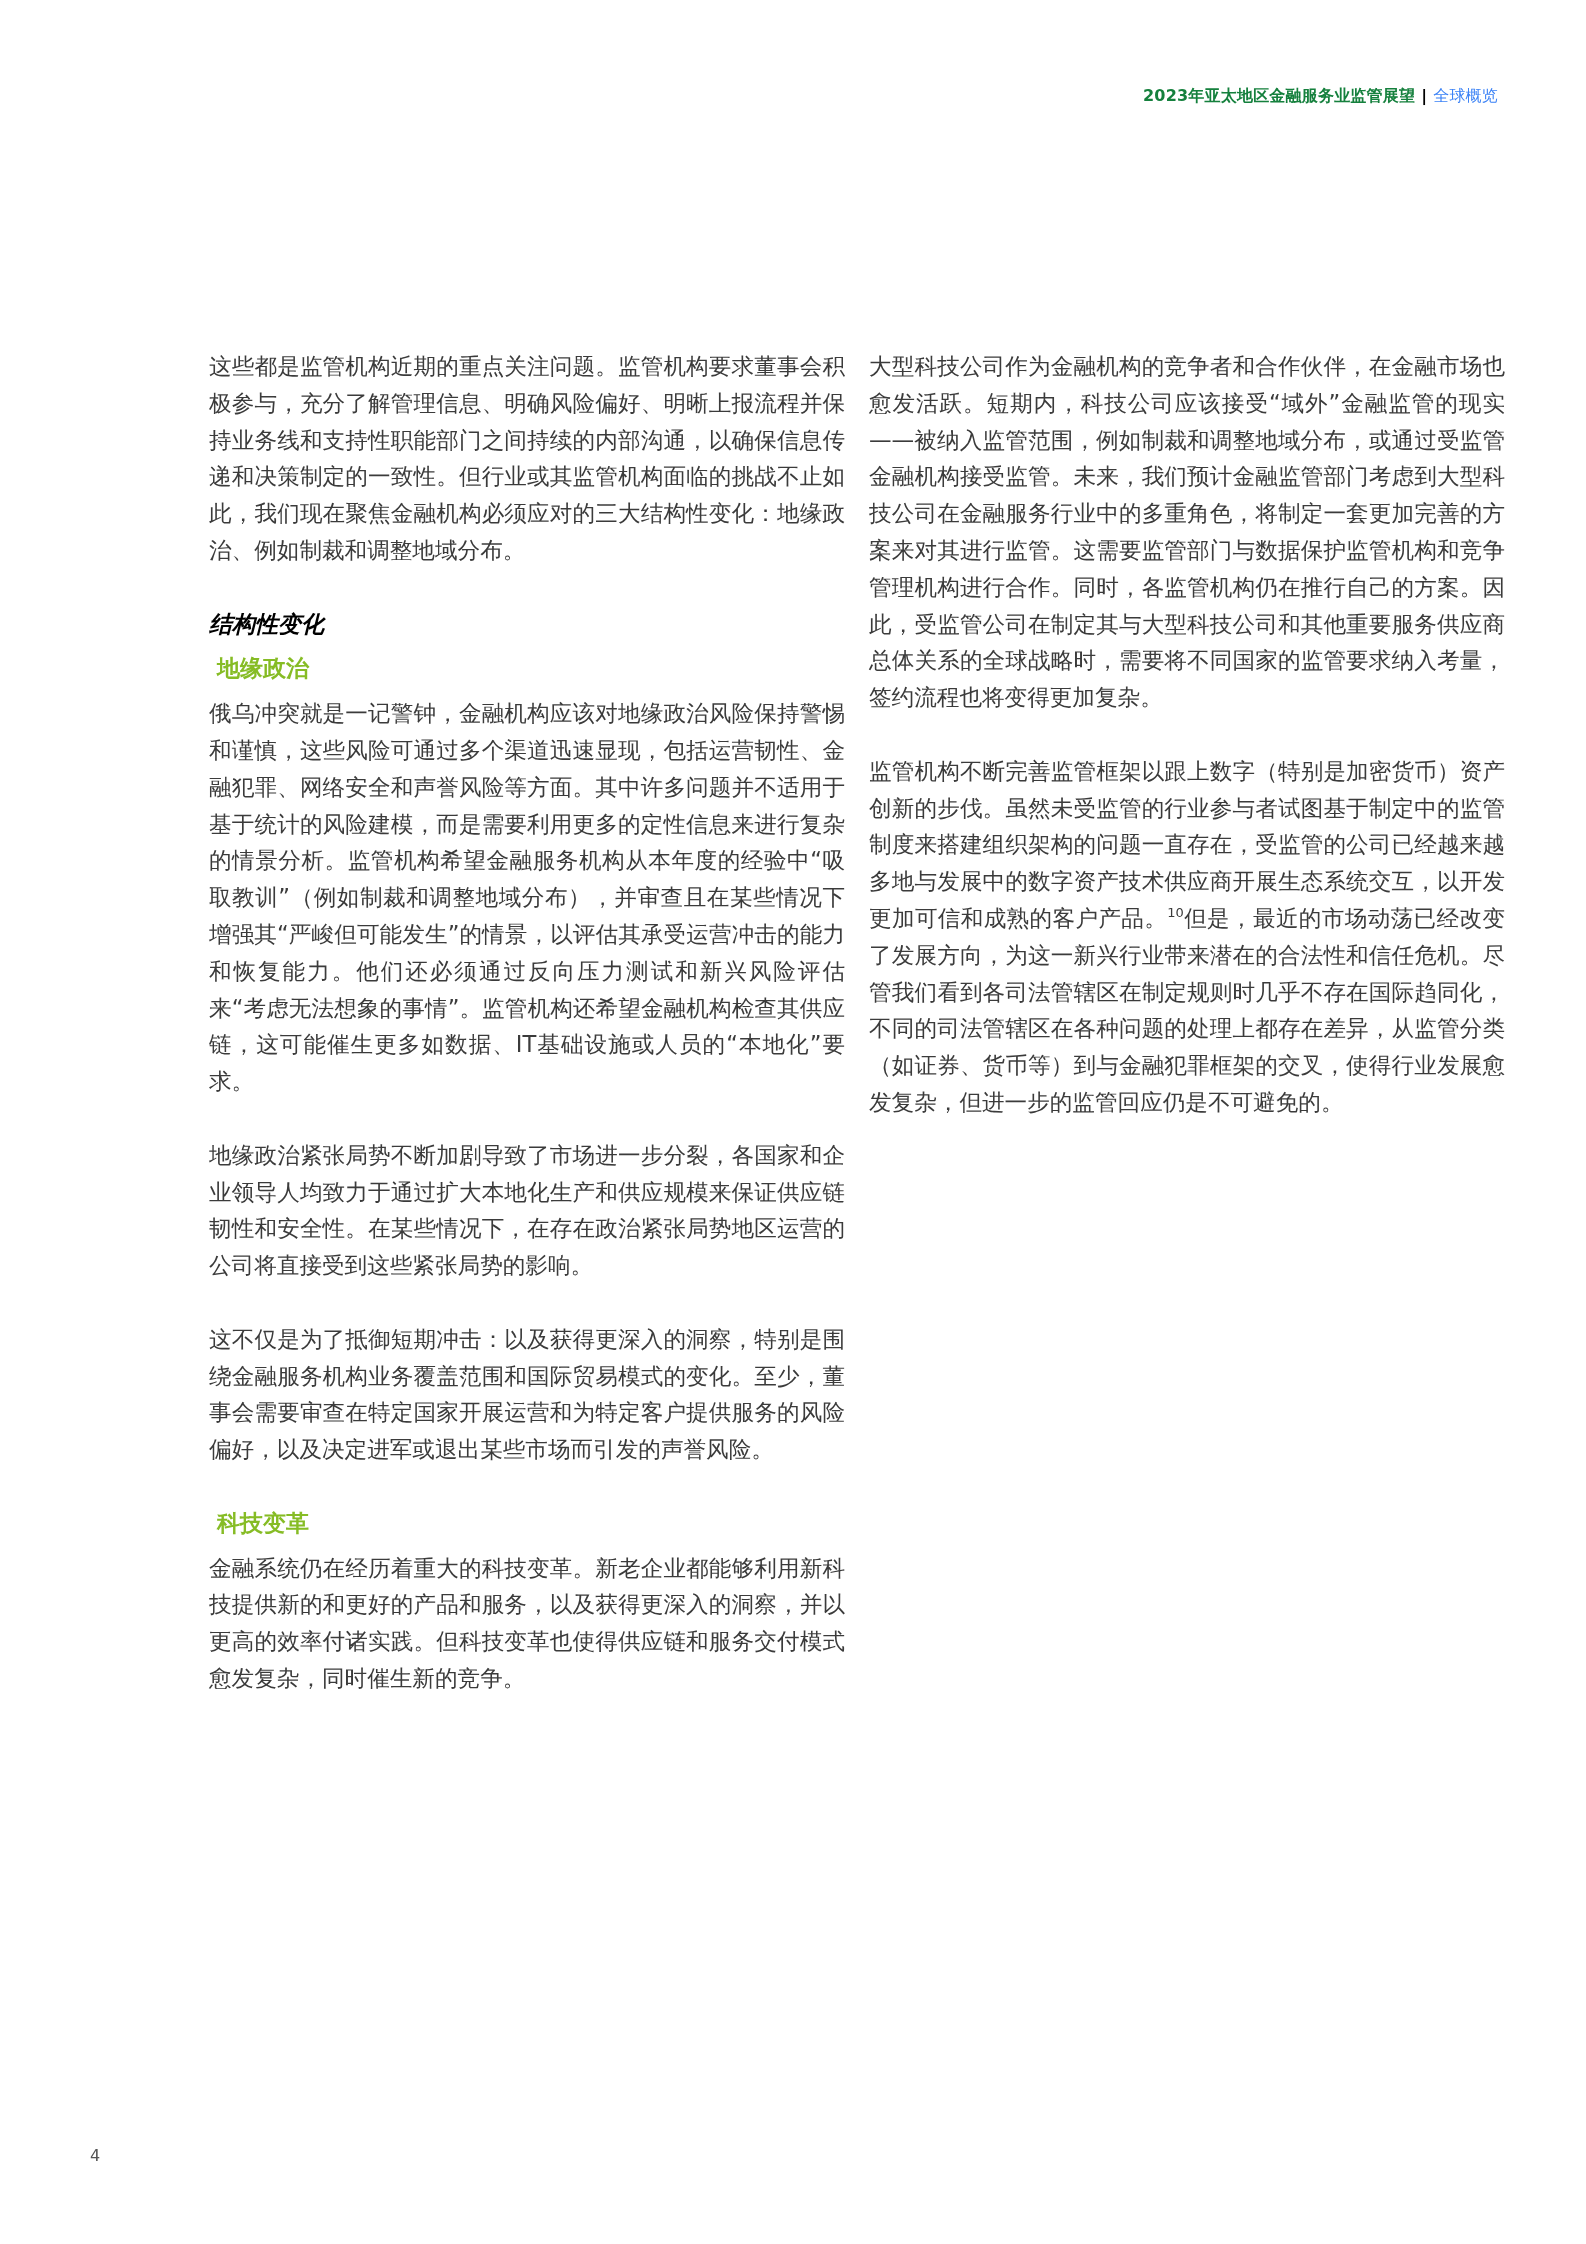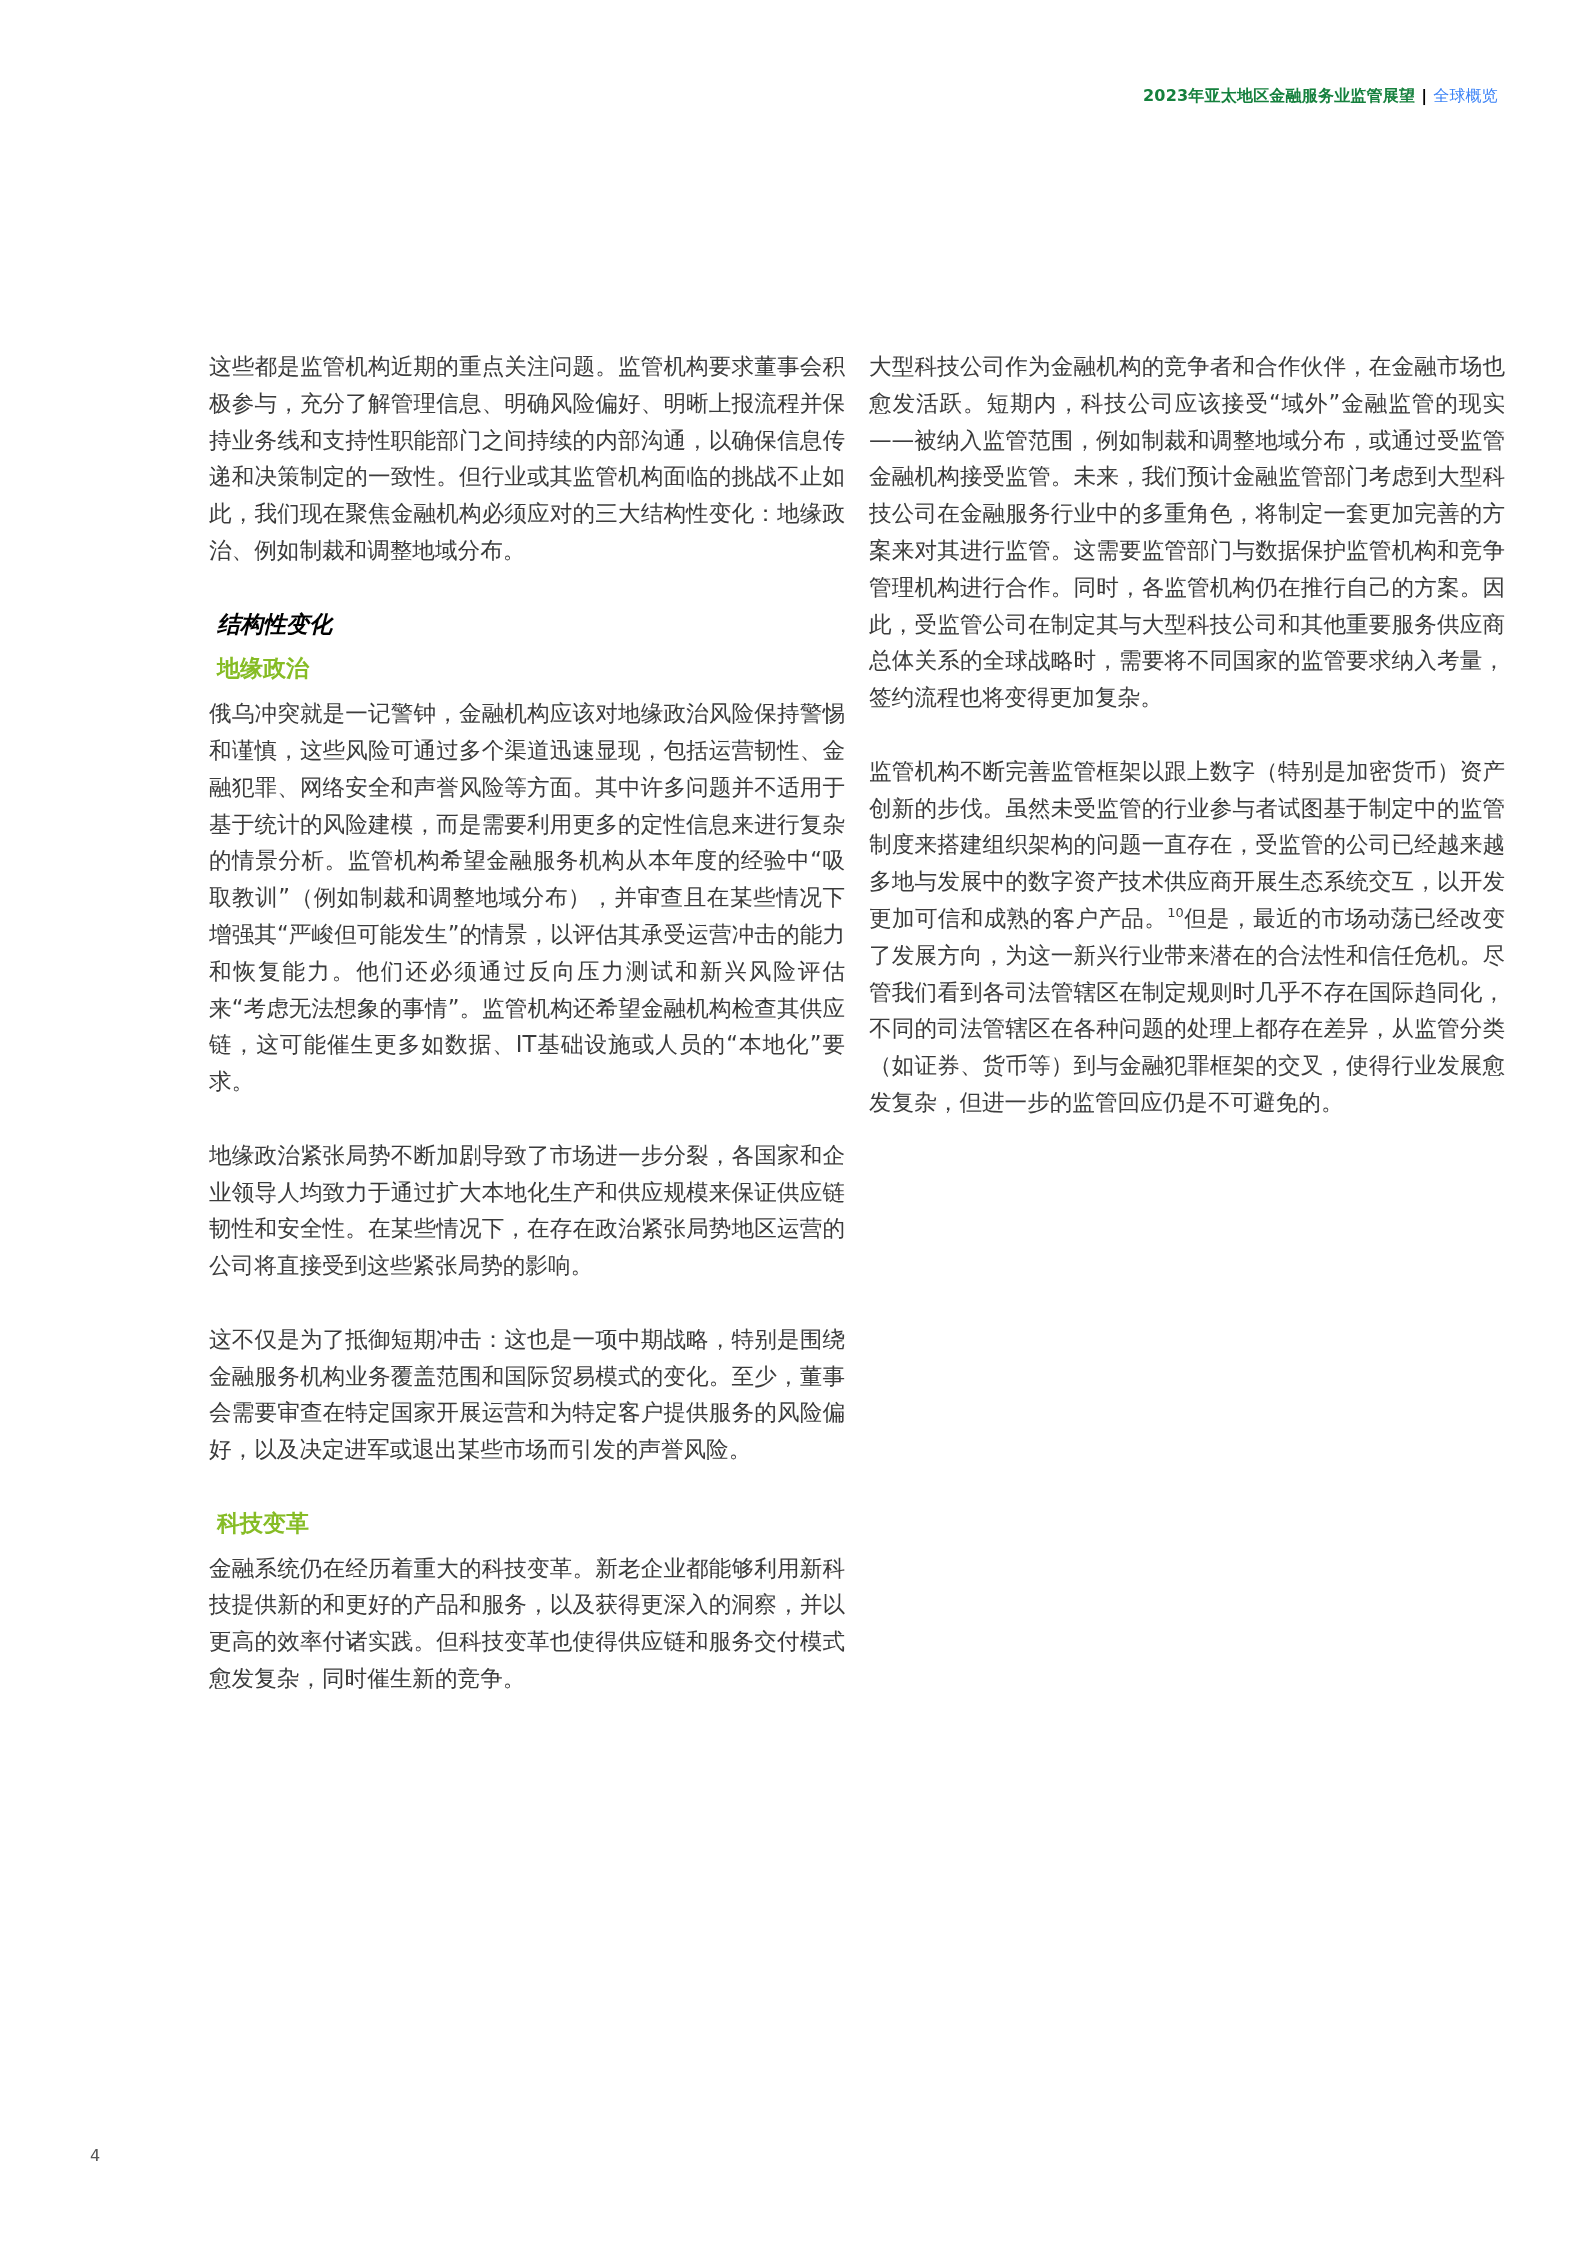--- a/index.html
+++ b/index.html
@@ -47,21 +47,21 @@
   }
   .col-left { left: 209px; }
   .col-right { left: 869px; }
   .column p {
     margin: 0 0 36.8px 0;
   }
   .heading-main {
     font-weight: bold;
     font-style: italic;
     color: #000;
-    margin: 8px;
+    margin: 0;
     font-size: 23px;
   }
   .heading-sub {
     font-weight: bold;
     color: #86bc25;
     margin: 8px;
     font-size: 23px;
   }
   sup.fn {
     font-size: 13px;
@@ -83,21 +83,21 @@
   <span class="title">2023年亚太地区金融服务业监管展望</span><span class="sep">|</span><span class="section">全球概览</span>
 </div>
 
 <div class="column col-left">
   <p>这些都是监管机构近期的重点关注问题。监管机构要求董事会积极参与，充分了解管理信息、明确风险偏好、明晰上报流程并保持业务线和支持性职能部门之间持续的内部沟通，以确保信息传递和决策制定的一致性。但行业或其监管机构面临的挑战不止如此，我们现在聚焦金融机构必须应对的三大结构性变化：地缘政治、例如制裁和调整地域分布。</p>
 
   <div class="heading-main">结构性变化</div>
   <div class="heading-sub">地缘政治</div>
   <p>俄乌冲突就是一记警钟，金融机构应该对地缘政治风险保持警惕和谨慎，这些风险可通过多个渠道迅速显现，包括运营韧性、金融犯罪、网络安全和声誉风险等方面。其中许多问题并不适用于基于统计的风险建模，而是需要利用更多的定性信息来进行复杂的情景分析。监管机构希望金融服务机构从本年度的经验中“吸取教训”（例如制裁和调整地域分布），并审查且在某些情况下增强其“严峻但可能发生”的情景，以评估其承受运营冲击的能力和恢复能力。他们还必须通过反向压力测试和新兴风险评估来“考虑无法想象的事情”。监管机构还希望金融机构检查其供应链，这可能催生更多如数据、IT基础设施或人员的“本地化”要求。</p>
   <p>地缘政治紧张局势不断加剧导致了市场进一步分裂，各国家和企业领导人均致力于通过扩大本地化生产和供应规模来保证供应链韧性和安全性。在某些情况下，在存在政治紧张局势地区运营的公司将直接受到这些紧张局势的影响。</p>
-  <p>这不仅是为了抵御短期冲击：这也是一项中期战略，特别是围绕金融服务机构业务覆盖范围和国际贸易模式的变化。至少，董事会需要审查在特定国家开展运营和为特定客户提供服务的风险偏好，以及决定进军或退出某些市场而引发的声誉风险。</p>
+  <p>这不仅是为了抵御短期冲击：以及获得更深入的洞察，特别是围绕金融服务机构业务覆盖范围和国际贸易模式的变化。至少，董事会需要审查在特定国家开展运营和为特定客户提供服务的风险偏好，以及决定进军或退出某些市场而引发的声誉风险。</p>
 
   <div class="heading-sub">科技变革</div>
   <p>金融系统仍在经历着重大的科技变革。新老企业都能够利用新科技提供新的和更好的产品和服务，以及获得更深入的洞察，并以更高的效率付诸实践。但科技变革也使得供应链和服务交付模式愈发复杂，同时催生新的竞争。</p>
 </div>
 
 <div class="column col-right">
   <p>大型科技公司作为金融机构的竞争者和合作伙伴，在金融市场也愈发活跃。短期内，科技公司应该接受“域外”金融监管的现实——被纳入监管范围，例如制裁和调整地域分布，或通过受监管金融机构接受监管。未来，我们预计金融监管部门考虑到大型科技公司在金融服务行业中的多重角色，将制定一套更加完善的方案来对其进行监管。这需要监管部门与数据保护监管机构和竞争管理机构进行合作。同时，各监管机构仍在推行自己的方案。因此，受监管公司在制定其与大型科技公司和其他重要服务供应商总体关系的全球战略时，需要将不同国家的监管要求纳入考量，签约流程也将变得更加复杂。</p>
   <p><span>监管机构不断完善监管框架以跟上数字（特别是加密货币）资产创新的步伐。虽然未受监管的行业参与者试图基于制定中的监管制度来搭建组织架构的问题一直存在，受监管的公司已经越来越多地与发展中的数字资产技术供应商开展生态系统交互，以开发更加可信和成熟的客户产品。</span><sup class="fn">10</sup><span>但是，最近的市场动荡已经改变了发展方向，为这一新兴行业带来潜在的合法性和信任危机。尽管我们看到各司法管辖区在制定规则时几乎不存在国际趋同化，不同的司法管辖区在各种问题的处理上都存在差异，从监管分类（如证券、货币等）到与金融犯罪框架的交叉，使得行业发展愈发复杂，但进一步的监管回应仍是不可避免的。</span></p>
 </div>
 

